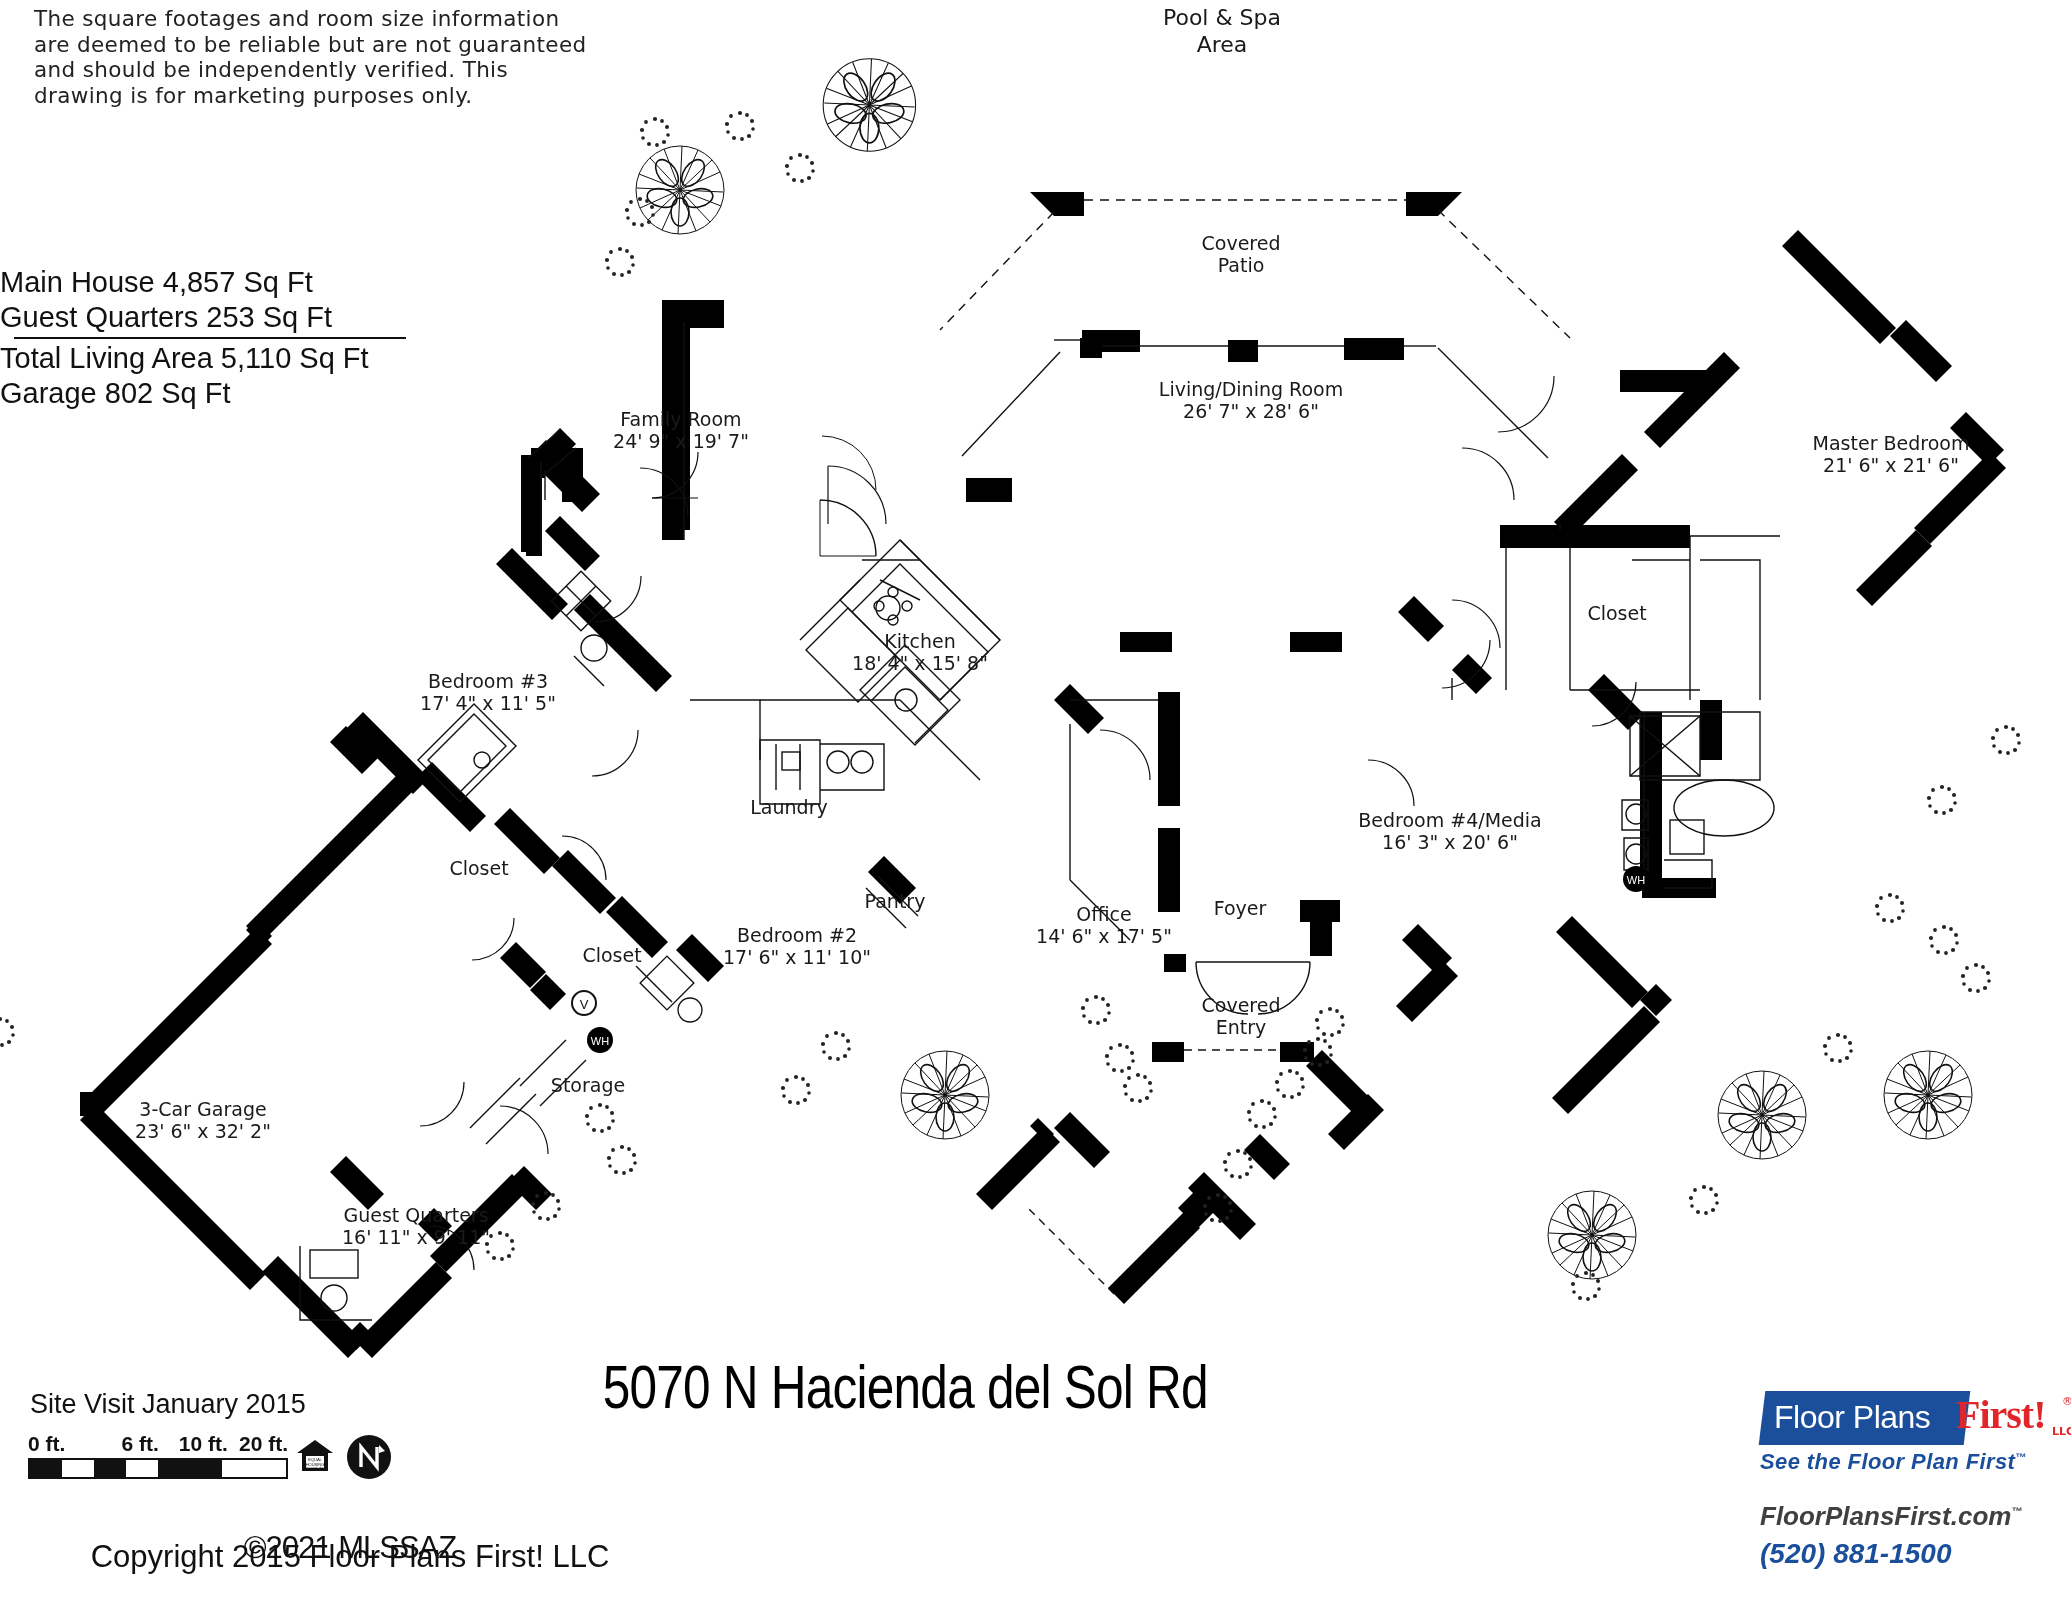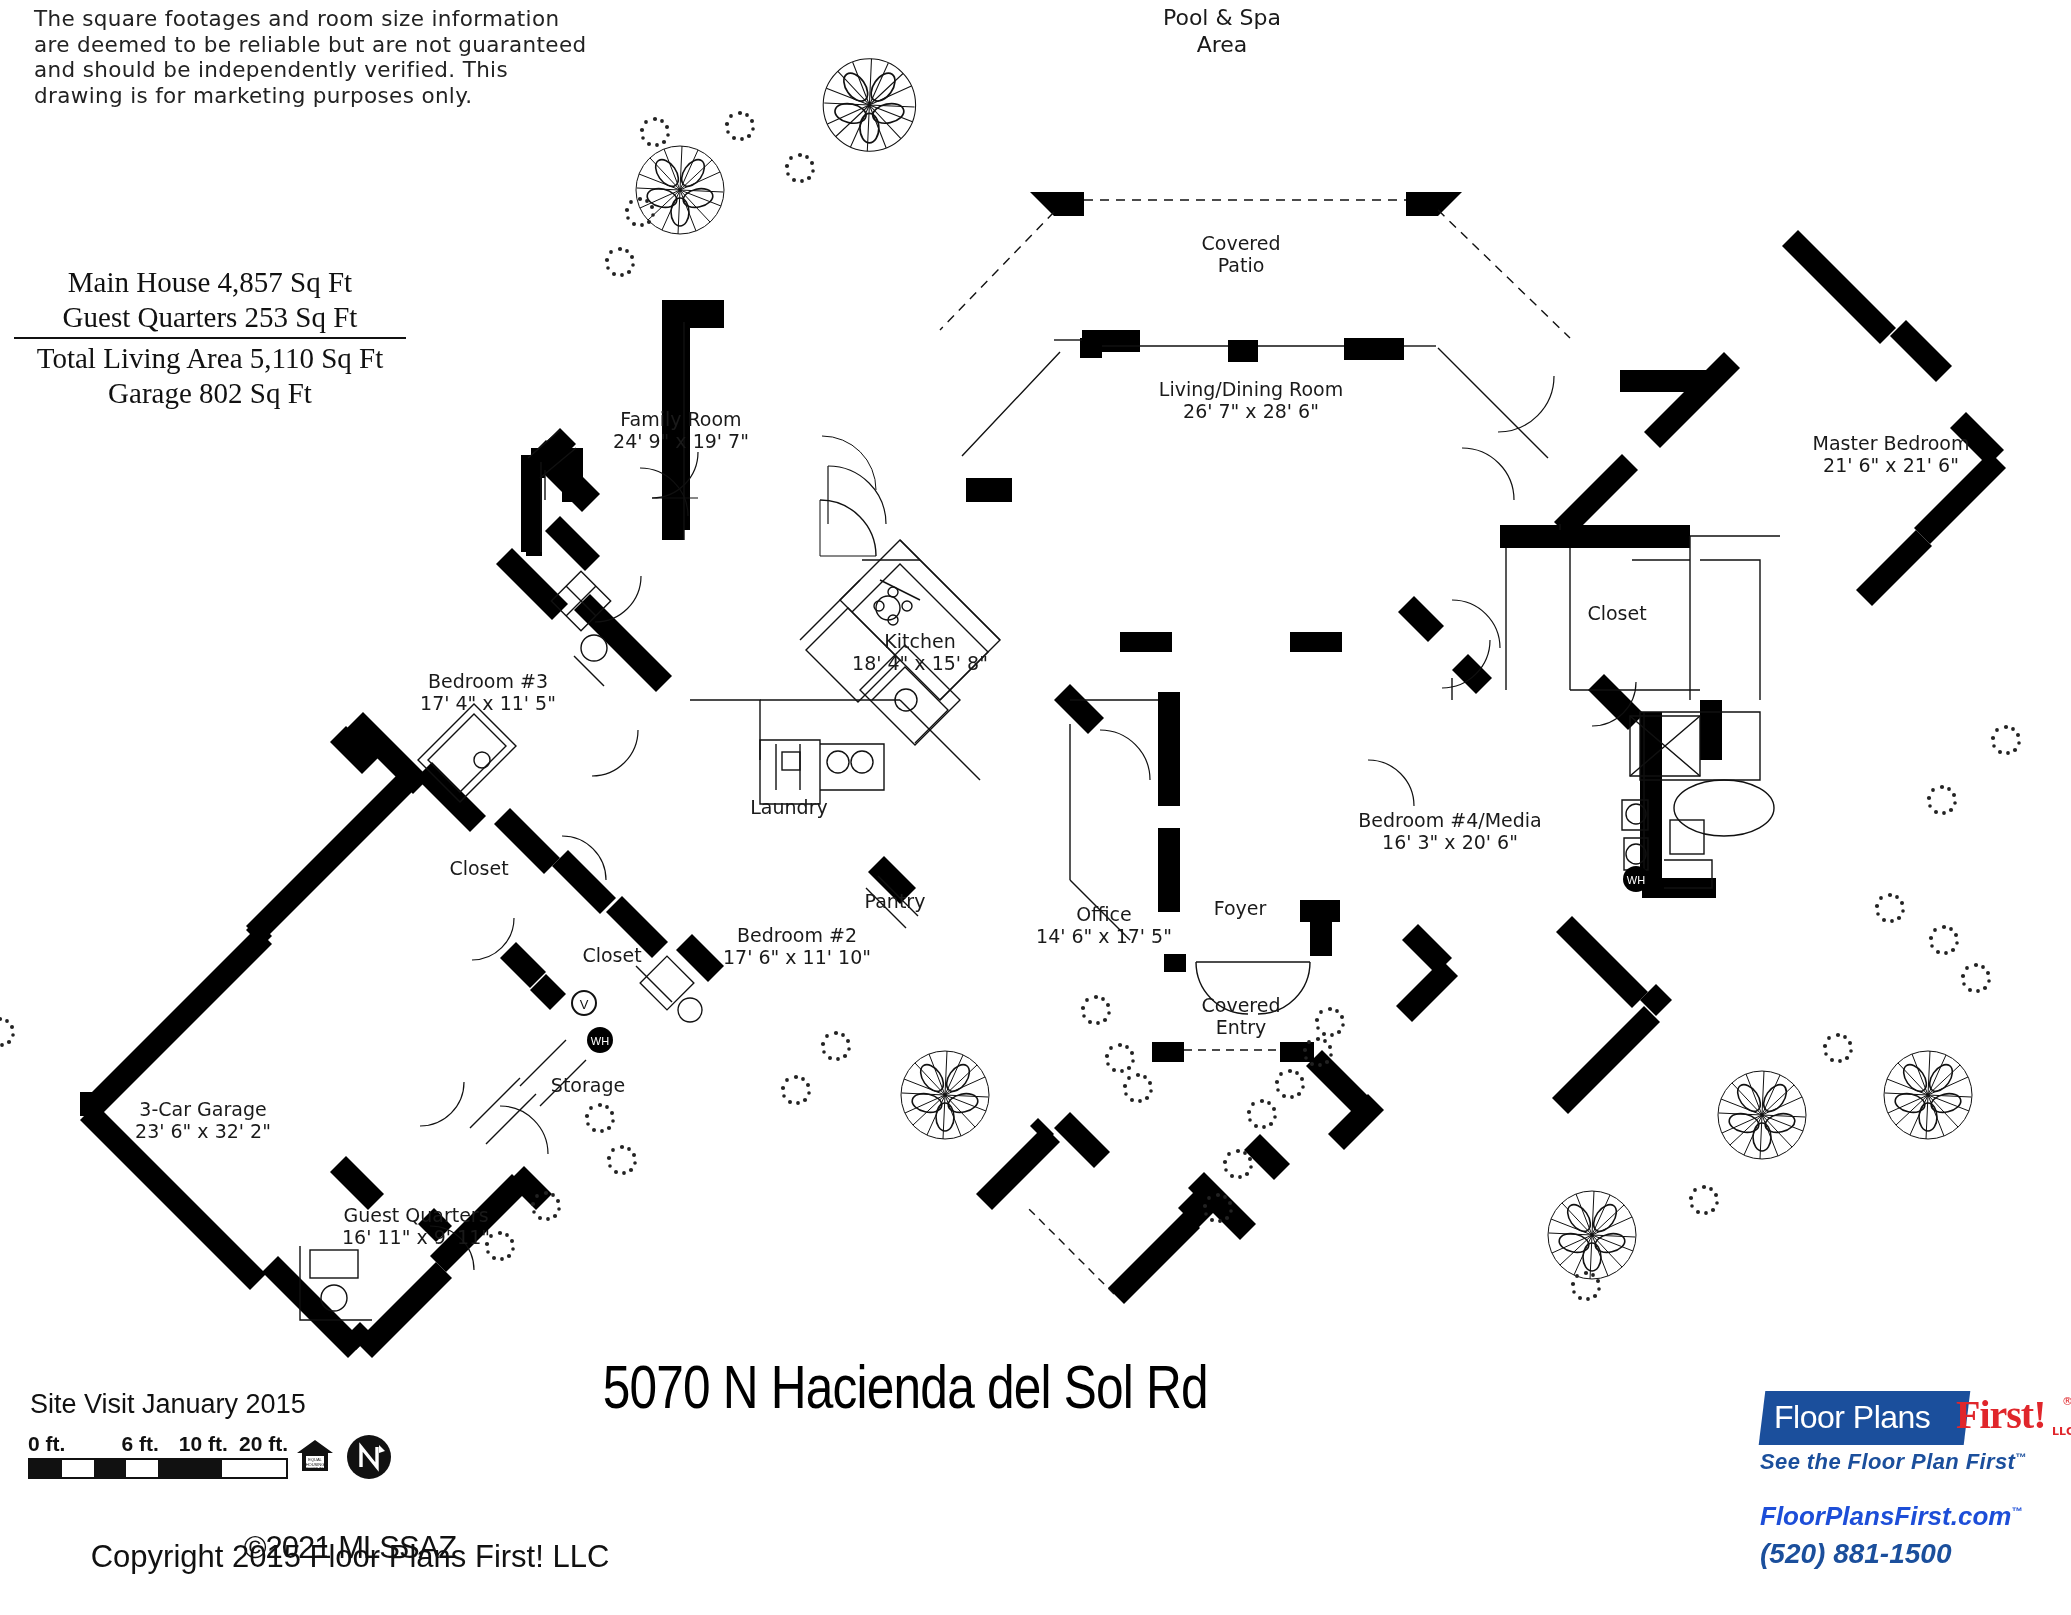--- a/index.html
+++ b/index.html
@@ -3,22 +3,22 @@
 <meta charset="utf-8">
 <style>
   html,body{margin:0;padding:0;background:#ffffff;}
   body{width:2071px;height:1615px;position:relative;overflow:hidden;
        font-family:"DejaVu Sans","Liberation Sans",sans-serif;color:#1a1a1a;}
   .abs{position:absolute;}
   
   #disclaimer{left:34px;top:6px;width:470px;font-size:21.5px;line-height:25.5px;
               letter-spacing:.35px;color:#222;}
   #disclaimer div{white-space:nowrap;}
-  #summary{left:0px;top:265px;width:420px;text-align:center;
-           font-family:Liberation Serif, serif;color:#111;}
+  #summary{left:0px;top:265px;width:420px;
+           font-family:Liberation Sans, sans-serif;color:#111;}
   #summary .ln{font-size:29px;line-height:35px;white-space:nowrap;}
   #summary .rule{height:2px;background:#111;margin:2px 14px 2px 14px;}
   #sitevisit{left:30px;top:1389px;font-size:27px;font-family:"Liberation Sans",sans-serif;color:#111;}
   #address{left:0;top:1351px;width:1811px;text-align:center;}
   #address span{font-family:"Liberation Sans",sans-serif;font-size:62px;
       font-weight:400;letter-spacing:-1px;transform:scaleX(.80);display:inline-block;
       transform-origin:center;color:#000;}
   
   #copywrap{left:0;top:1530px;width:700px;text-align:center;}
   #copy1,#copy2{position:absolute;left:0;width:700px;text-align:center;
@@ -43,21 +43,21 @@
   #logo .fp{position:absolute;left:14px;top:14px;font-size:32px;color:#ffffff;
       font-family:"Liberation Sans",sans-serif;letter-spacing:-.5px;}
   #logo .first{position:absolute;left:196px;top:6px;font-size:40px;color:#e0262b;
       font-family:"Liberation Serif",serif;font-weight:bold;
       letter-spacing:-1px;}
   #logo .reg{position:absolute;left:302px;top:10px;font-size:11px;color:#e0262b;}
   #logo .llc{position:absolute;left:292px;top:40px;font-size:11px;color:#e0262b;font-weight:bold;}
   #logo .tagline{font-size:22px;color:#1b4f9c;font-style:italic;font-weight:bold;
       font-family:"Liberation Sans",sans-serif;letter-spacing:.4px;margin-top:-2px;}
   #logo .tm{font-size:11px;vertical-align:super;}
-  #logo .site{font-size:26px;color:#1d4ed8;font-weight:bold;font-style:italic;
+  #logo .site{font-size:26px;color:#404040;font-weight:bold;font-style:italic;
       font-family:"Liberation Sans",sans-serif;margin-top:26px;}
   #logo .phone{font-size:28px;color:#1b4f9c;font-weight:bold;font-style:italic;
       font-family:"Liberation Sans",sans-serif;margin-top:6px;}
   
   #plan{left:0;top:0;width:2071px;height:1615px;}
   .rl{font-family:"DejaVu Sans","Liberation Sans",sans-serif;font-size:19px;fill:#1a1a1a;}
   .rl.pool{font-size:22px;}
 </style>
 </head>
 <body>

